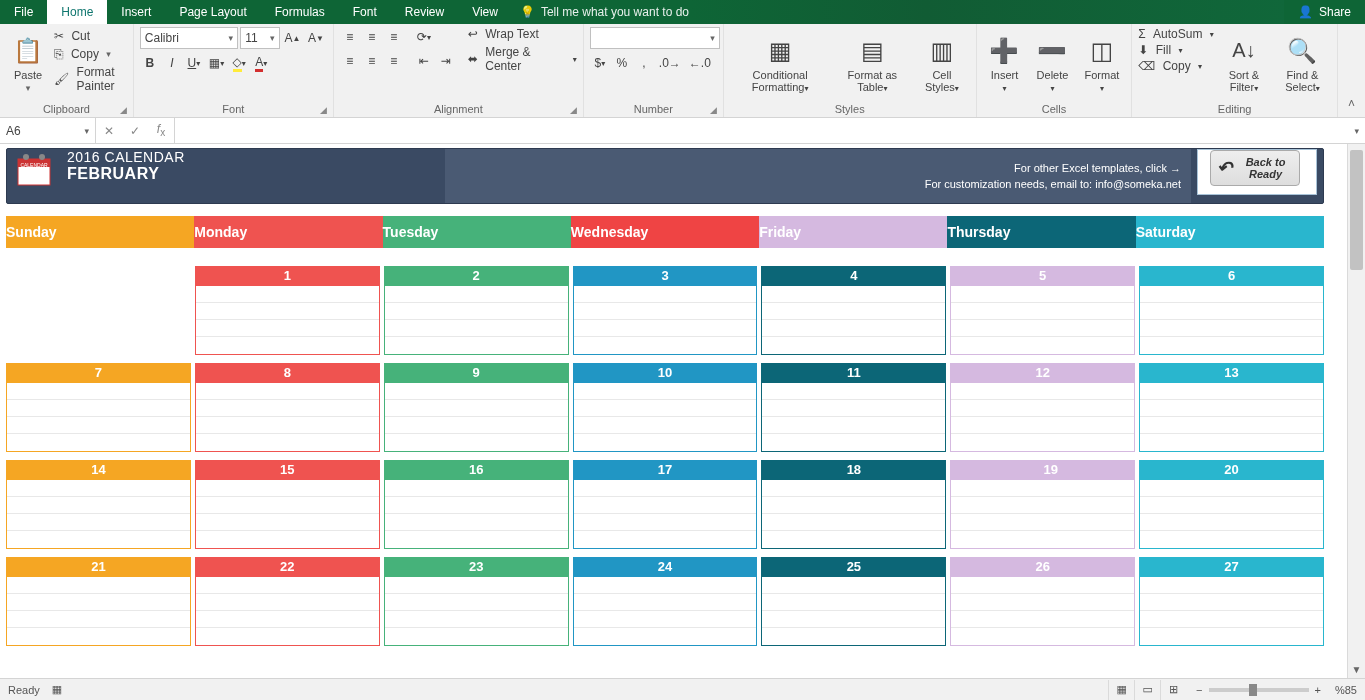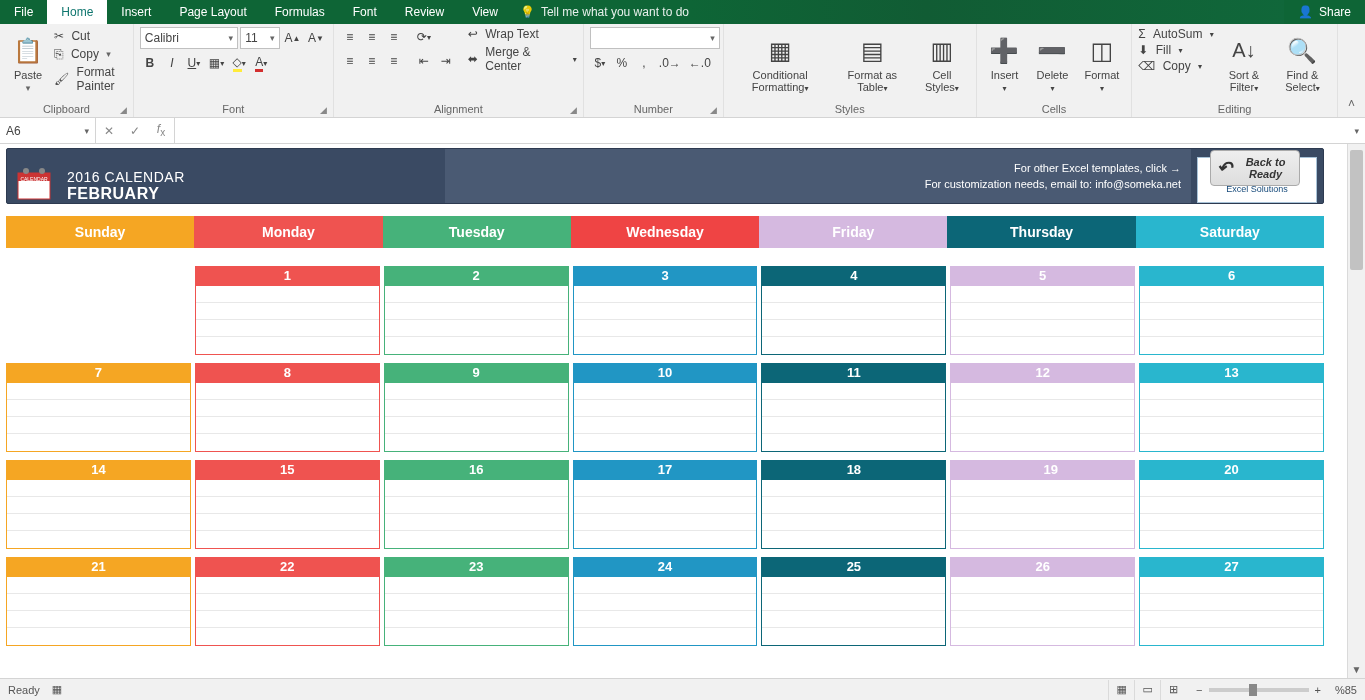--- a/index.html
+++ b/index.html
@@ -41,31 +41,31 @@
 
 
 .sheet { position:absolute; top:144px; bottom:22px; left:0; right:0; background:#fff; overflow:hidden;}
 .sheetinner { position:absolute; inset:0; overflow:auto;}
 .vsb { position:absolute; right:0; top:0; bottom:0; width:18px; background:#f1f1f1; border-left:1px solid #dadada;}
 .vsb .thumb { position:absolute; left:2px; right:2px; top:6px; height:120px; background:#c2c2c2; border-radius:2px;}
 .vsb .arr { position:absolute; left:0; right:0; height:17px; text-align:center; font-size:10px; color:#666; line-height:17px;}
 
 
 .calwrap { padding: 4px 6px 0 6px; }
-.banner { height:56px; background:#3a4a63; border:1px solid #2d3a50; display:flex; align-items:flex-end; color:#fff; margin-bottom:12px; border-radius:2px;}
+.banner { height:56px; background:#3a4a63; border:1px solid #2d3a50; display:flex; align-items:flex-start; color:#fff; margin-bottom:12px; border-radius:2px;}
 .banner .calicon { width:54px; display:flex; align-items:center; justify-content:center;}
 .banner .titles { flex:0 0 auto; padding-left:6px;}
 .banner .titles .t1 { font-size:14px; letter-spacing:.5px;}
 .banner .titles .t2 { font-size:16px; font-weight:bold; letter-spacing:.5px;}
 .banner .rtext { flex:1; text-align:right; font-size:11px; padding-right:10px; line-height:1.5; background:#4a5a73; align-self:stretch; display:flex; flex-direction:column; justify-content:center; margin-left:260px;}
 .banner .logo { width:120px; height:46px; background:#fff; margin:0 6px; display:flex; flex-direction:column; align-items:center; justify-content:center; border:1px solid #a8c3d8;}
 .backbtn { position:absolute; right:30px; top:6px; width:90px; height:36px; background:linear-gradient(#eee,#ddd); border:1px solid #aaa; border-radius:4px; display:flex; align-items:center; gap:6px; padding:0 6px; cursor:pointer; font-size:11px; font-style:italic; font-weight:bold; color:#333;}
 
 .dayhdr { display:flex; gap:0; margin-bottom:18px;}
-.dayhdr div { flex:1; text-align:center; color:#fff; font-weight:bold; padding:8px 0; font-size:14px;}
+.dayhdr div { flex:1; color:#fff; font-weight:bold; padding:8px 0; font-size:14px;}
 
 .weekrow { display:flex; gap:4px; margin-bottom:8px;}
 .daycell { flex:1; display:flex; flex-direction:column;}
 .datenum { text-align:center; color:#fff; font-weight:bold; font-size:13px; padding:2px 0;}
 .slots { border:1px solid; display:flex; flex-direction:column;}
 .slot { height:17px; border-bottom:1px solid #e8e8e8;}
 .slot:last-child { border-bottom:none;}
 .daycell.empty .datenum { background:transparent !important;}
 .daycell.empty .slots { border-color:transparent !important;}
 .daycell.empty .slot { border-color:transparent;}

